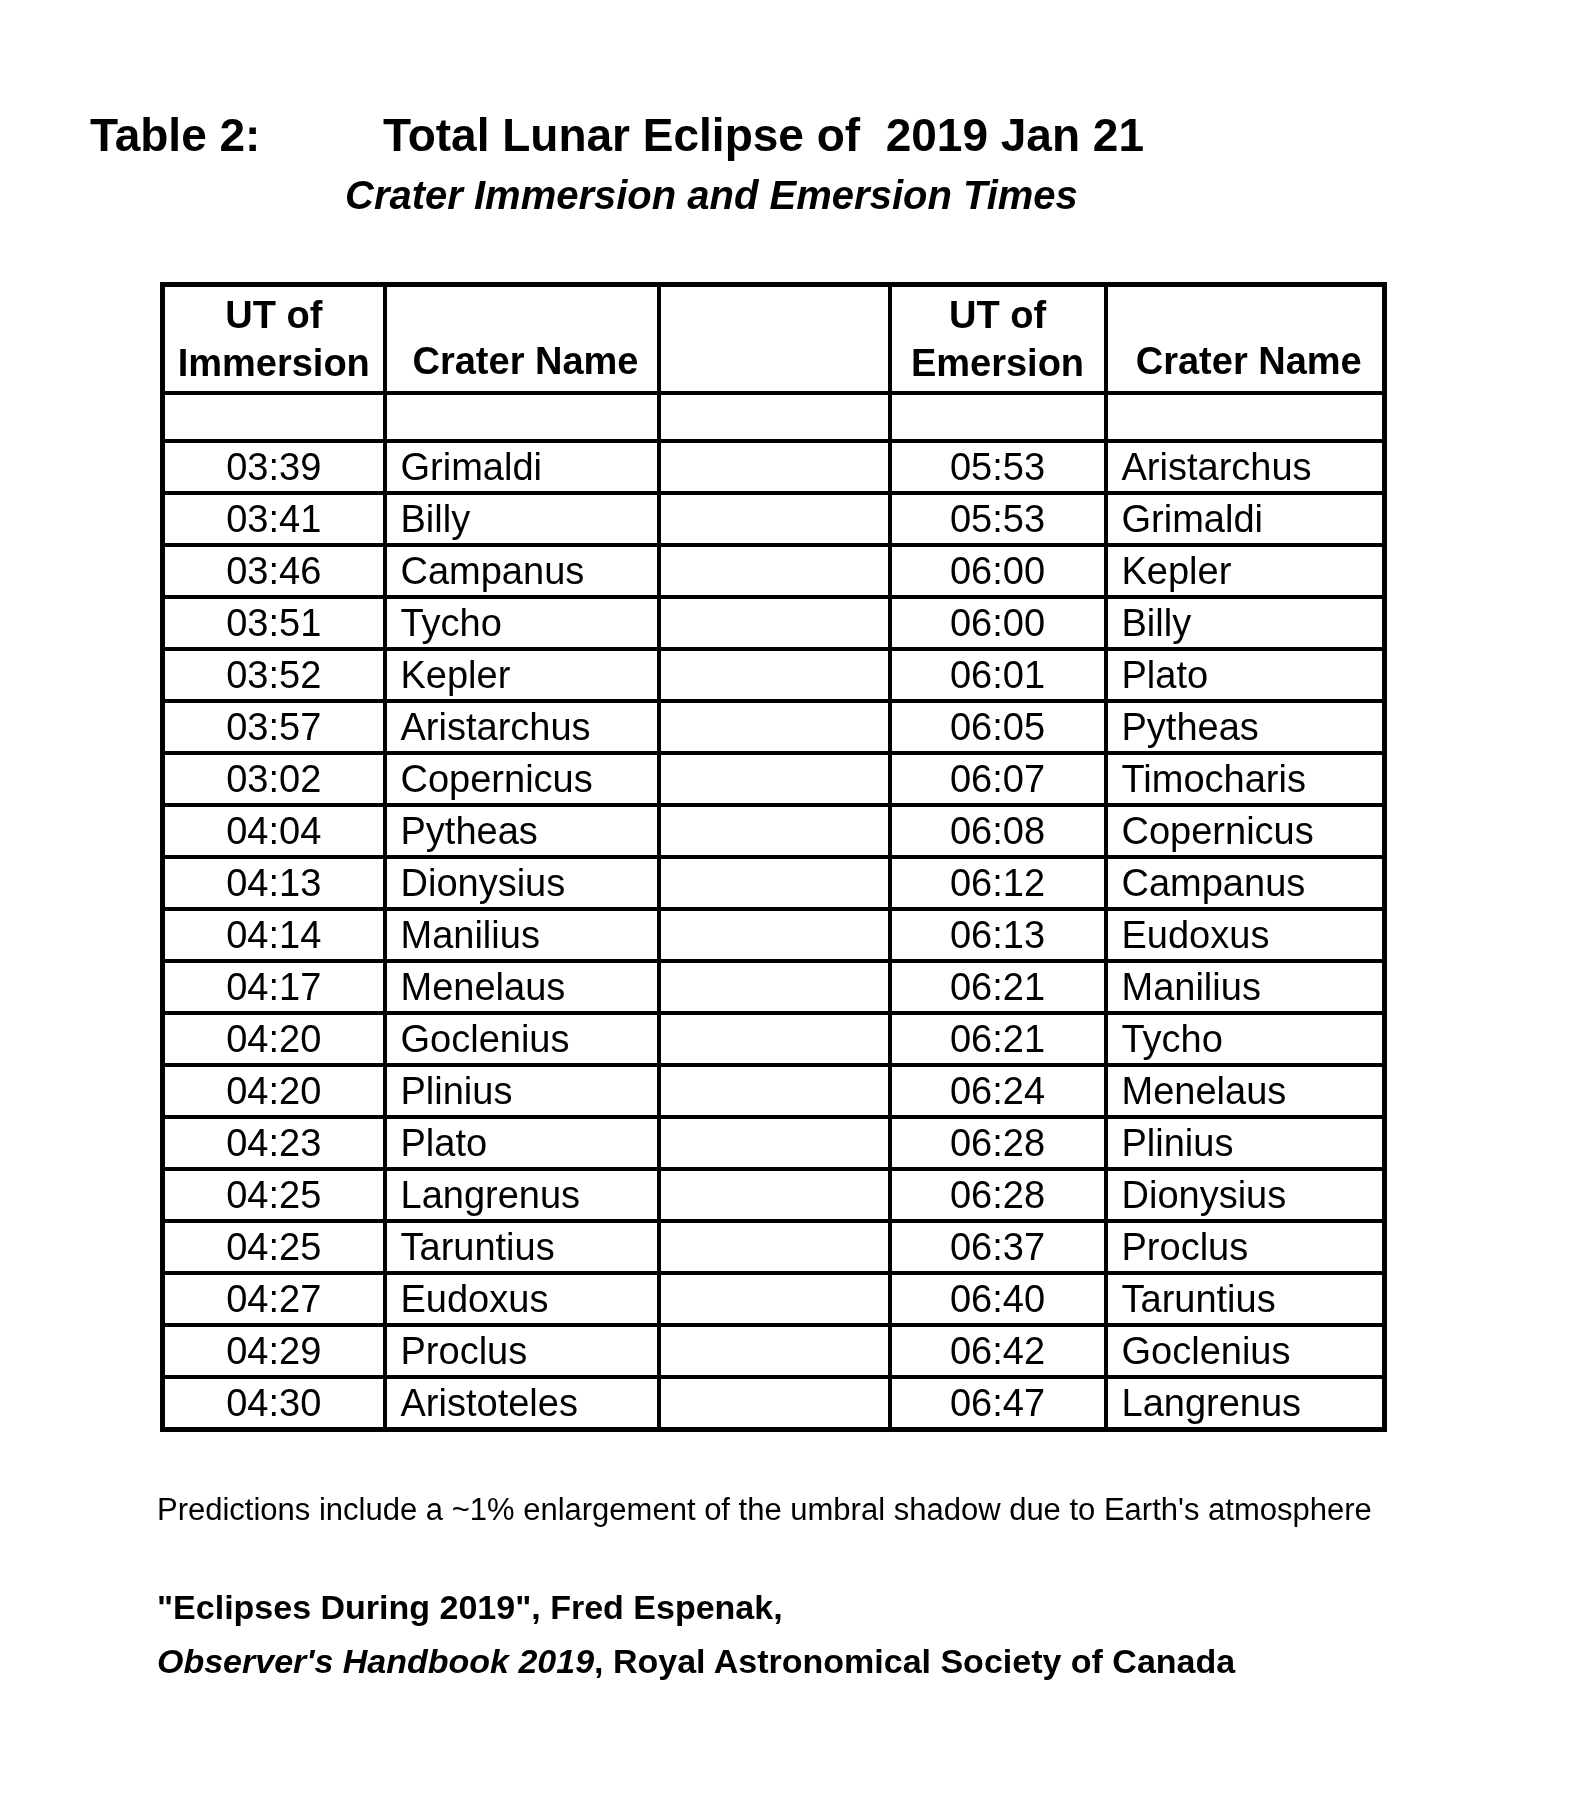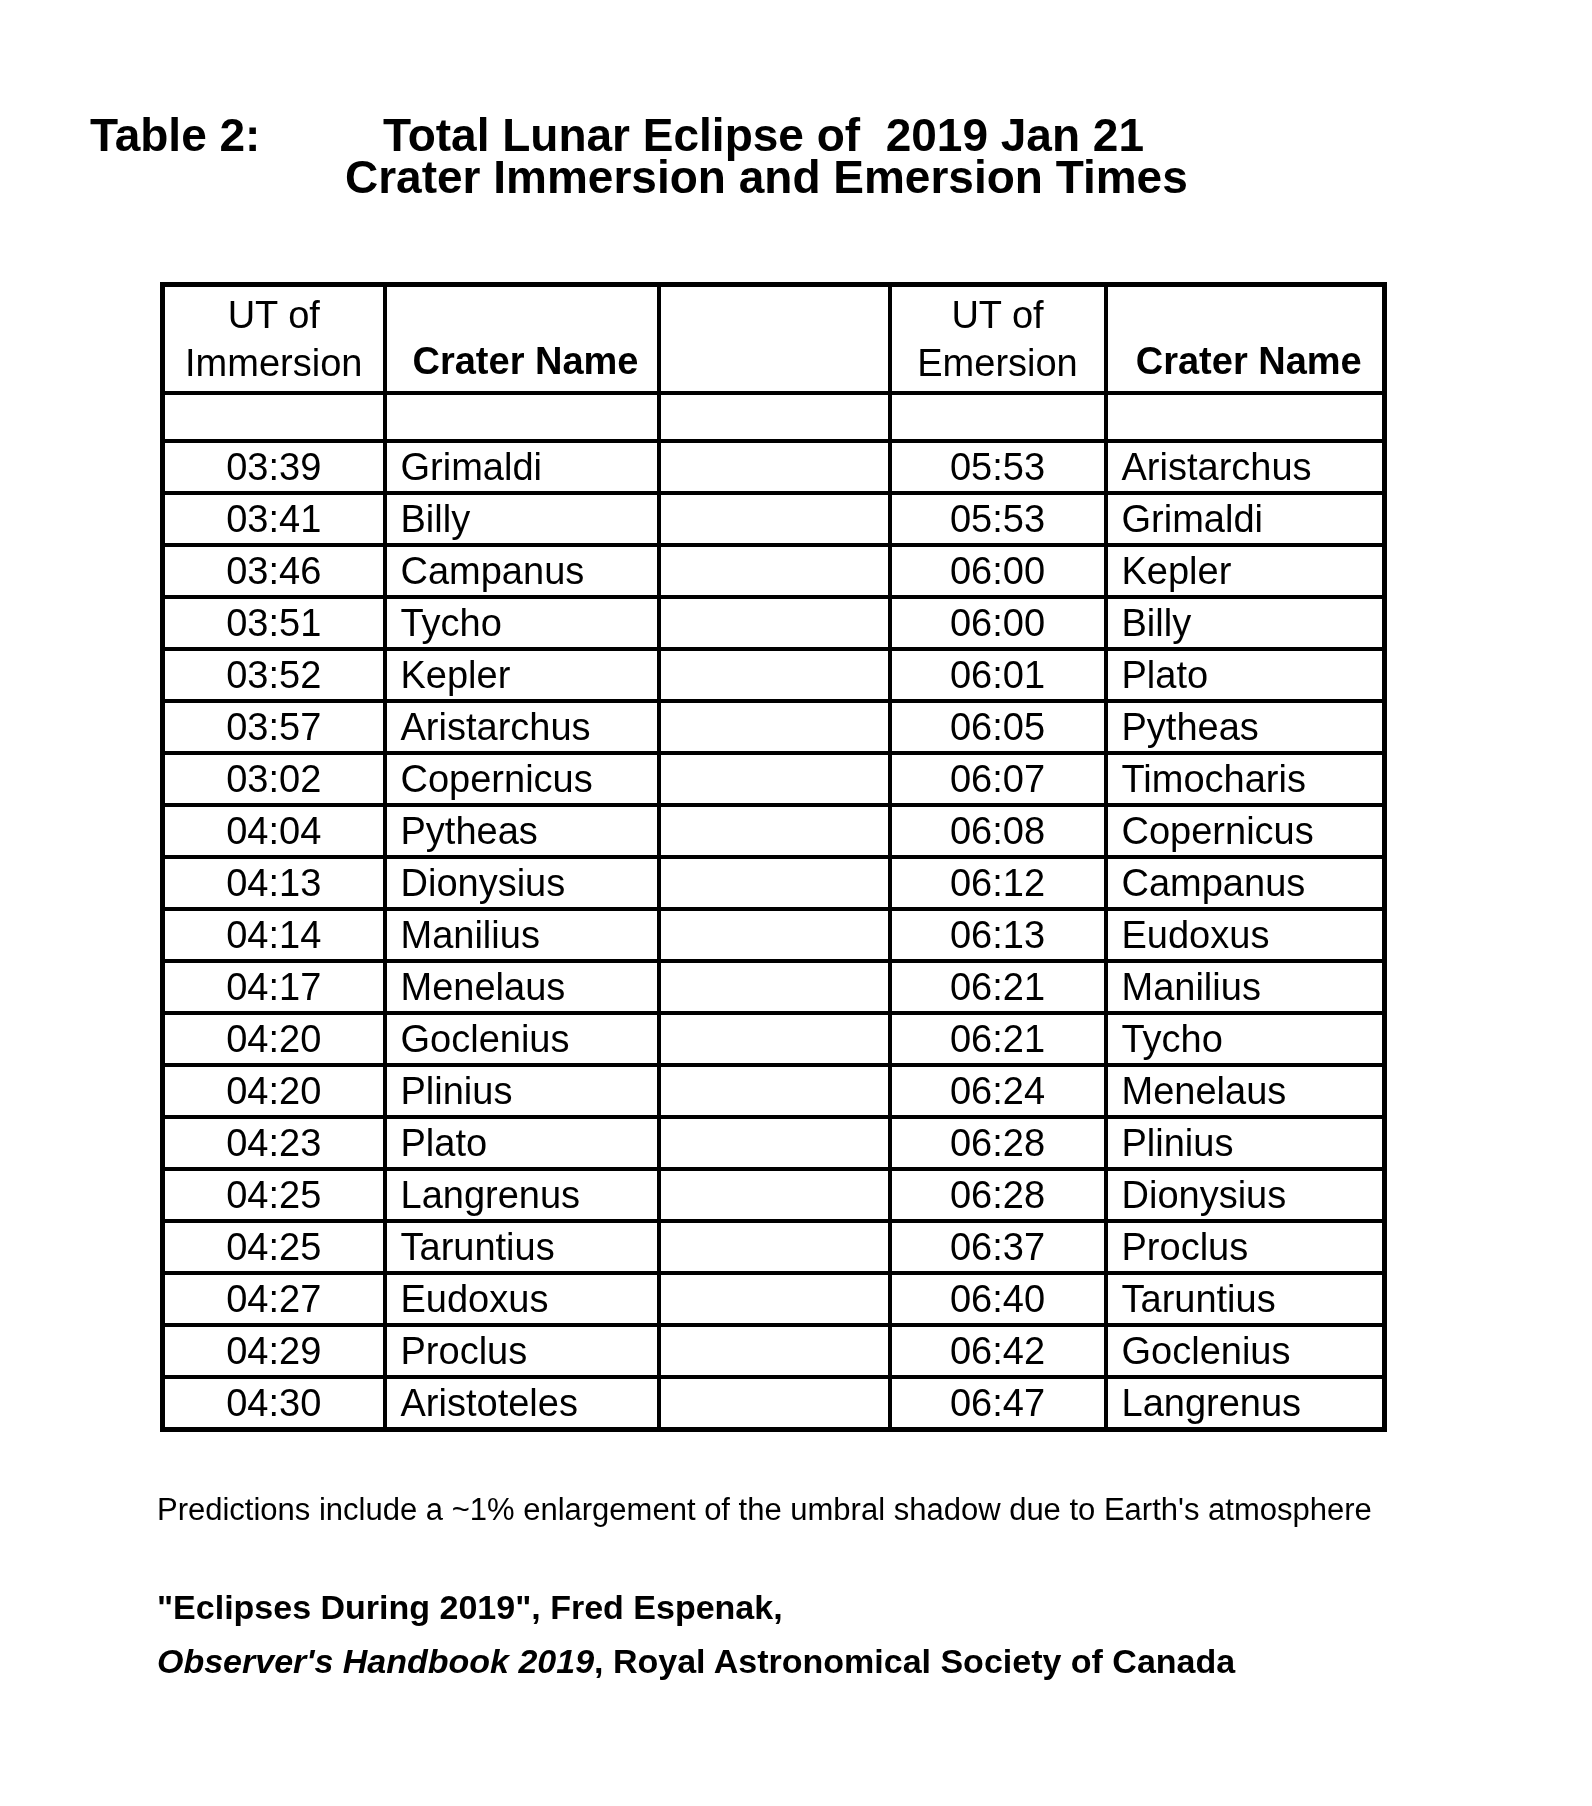--- a/index.html
+++ b/index.html
@@ -29,44 +29,45 @@
     position: absolute;
     left: 383px;
     top: 108px;
     font-size: 46px;
     font-weight: bold;
     white-space: pre;
   }
   .title-line2 {
     position: absolute;
     left: 345px;
-    top: 150px;
-    font-size: 46px;
-    font-weight: bold;
-    white-space: pre;
+    top: 173px;
+    font-size: 40px;
+    font-weight: bold;
+    white-space: pre;
+    font-style: italic;
   }
   
   table.craters {
     position: absolute;
     left: 160px;
     top: 282px;
     width: 1222px;
     border-collapse: collapse;
     table-layout: fixed;
     border: 5px solid #000;
     font-size: 38px;
   }
   table.craters th, table.craters td {
     border: 4px solid #000;
     overflow: hidden;
     white-space: nowrap;
   }
   th.th-time {
     height: 96px;
-    font-weight: normal;
+    font-weight: bold;
     text-align: center;
     vertical-align: middle;
     line-height: 48px;
   }
   th.th-name {
     height: 96px;
     font-weight: bold;
     text-align: center;
     vertical-align: bottom;
     padding: 0 0 8px 8px;

